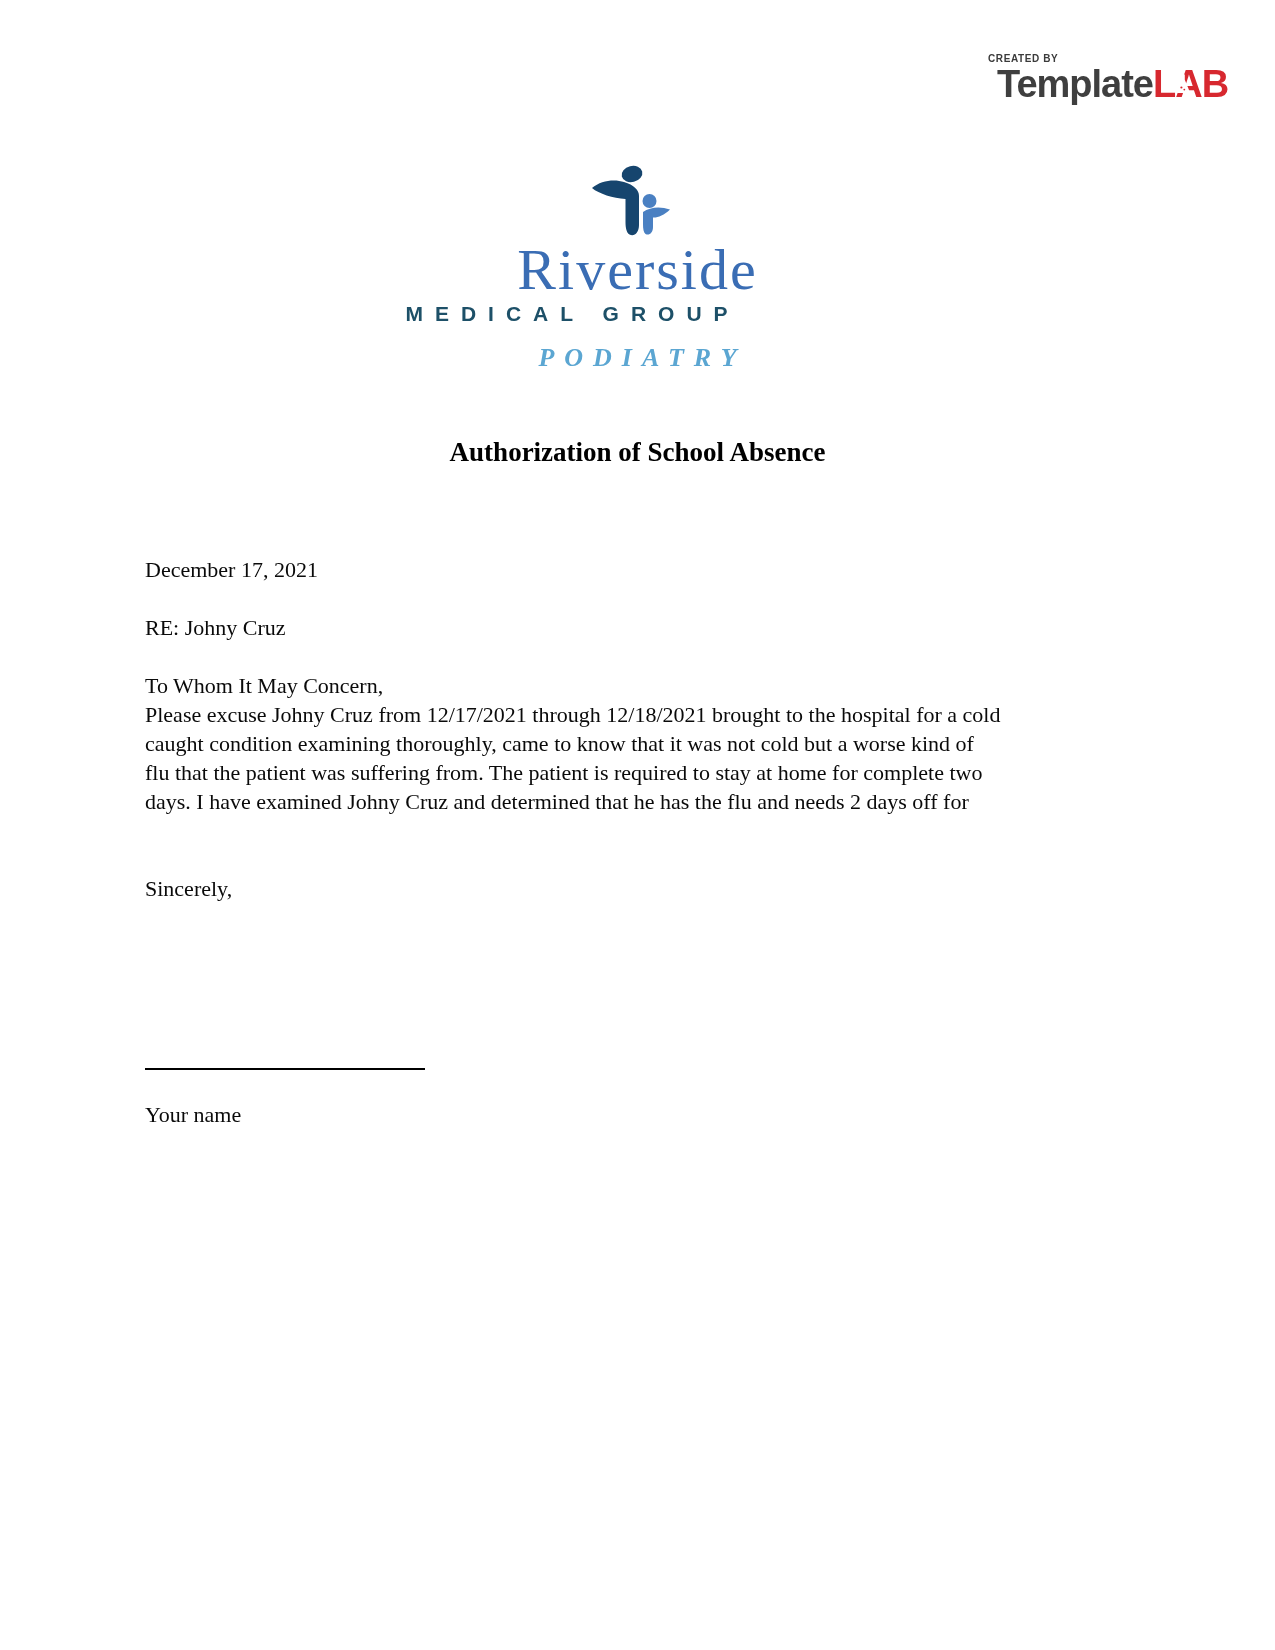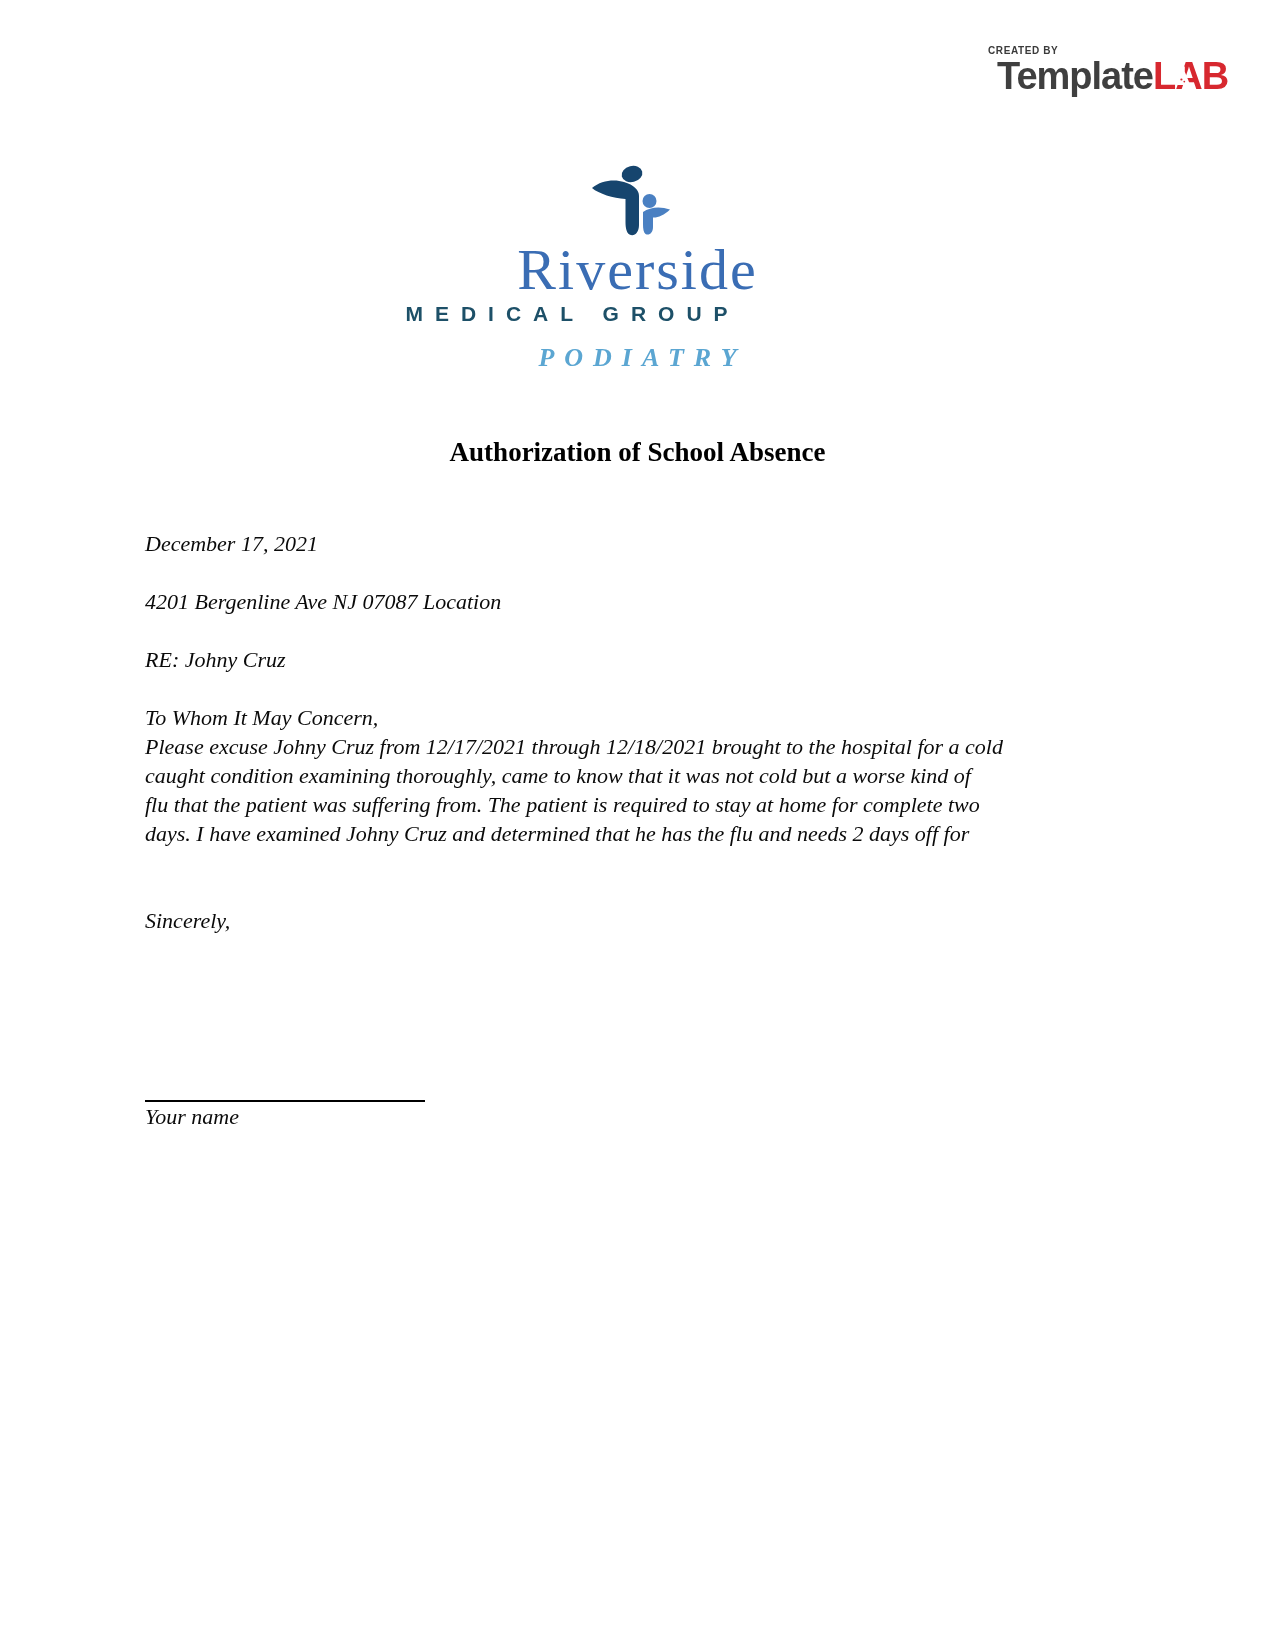--- a/index.html
+++ b/index.html
@@ -10,21 +10,21 @@
     font-family:"Liberation Serif", serif;
     color:#0a0a0a;
     overflow:hidden;
   }
 
   
   .brand{position:absolute;top:42px;left:985px;line-height:1;}
   .brand .created-by{
     font-family:"Liberation Sans", sans-serif;
     font-size:10px;font-weight:bold;color:#3b3b3b;
-    letter-spacing:.6px;margin:4px 0 1px 3px;
+    letter-spacing:.6px;margin:12px 0 1px 3px;
   }
   .brand .brand-text{
     font-family:"Liberation Sans", sans-serif;
     font-size:38px;font-weight:bold;letter-spacing:-1px;
     white-space:nowrap;
     margin-left:12px;
   }
   .brand .tpl{color:#3f3f3f;}
   .brand .lab{color:#d7282f;position:relative;}
   .brand .flask{position:absolute;left:22px;top:10px;}
@@ -59,32 +59,32 @@
 
   
   .title{
     position:absolute;top:437px;left:0;width:1275px;
     text-align:center;
     font-family:"Liberation Serif", serif;
     font-weight:bold;font-size:27px;
     color:#000;
   }
   .letter{
-    position:absolute;left:145px;top:529px;width:985px;
-    font-size:22px;line-height:29px;font-style:italic;
+    position:absolute;left:145px;top:555px;width:985px;
+    font-size:22px;line-height:29px;
   }
   .letter p{margin:0 0 29px 0;}
   .letter .body-line{margin:0;}
   .closing{margin-top:58px;}
   .signature-line{
     width:280px;height:0;
     border-top:2px solid #000;
     margin-top:165px;
   }
-  .signature-label{}
+  .signature-label{margin-top:30px;}
 </style>
 </head>
 <body>
 
 <div id="page">
 
   <div class="brand">
     <div class="created-by">CREATED BY</div>
     <div class="brand-text"><span class="tpl">Template</span><span class="lab"><span>LAB</span><svg class="flask" width="15" height="22" viewBox="0 0 15 22">
             <path d="M5.2,1.5 h4.6 v5.2 l4.3,10.6 a1.9,1.9 0 0 1 -1.8,2.6 h-9.6 a1.9,1.9 0 0 1 -1.8,-2.6 L5.2,6.7 Z" fill="#ffffff"></path>
@@ -102,21 +102,20 @@
     </svg>
     <div class="logo-name">Riverside</div>
     <div class="logo-sub">MEDICAL GROUP</div>
     <div class="logo-dept">PODIATRY</div>
   </div>
 
   <div class="title">Authorization of School Absence</div>
 
   <div class="letter">
     <p>December 17, 2021</p>
-    <p>4201 Bergenline Ave NJ 07087 Location</p>
     <p>RE: Johny Cruz</p>
     <div>To Whom It May Concern,</div>
     <div class="body-line">Please excuse Johny Cruz from 12/17/2021 through 12/18/2021 brought to the hospital for a cold</div>
     <div class="body-line">caught condition examining thoroughly, came to know that it was not cold but a worse kind of</div>
     <div class="body-line">flu that the patient was suffering from. The patient is required to stay at home for complete two</div>
     <div class="body-line">days. I have examined Johny Cruz and determined that he has the flu and needs 2 days off for</div>
     <div class="closing">Sincerely,</div>
     <div class="signature-line"></div>
     <div class="signature-label">Your name</div>
   </div>

